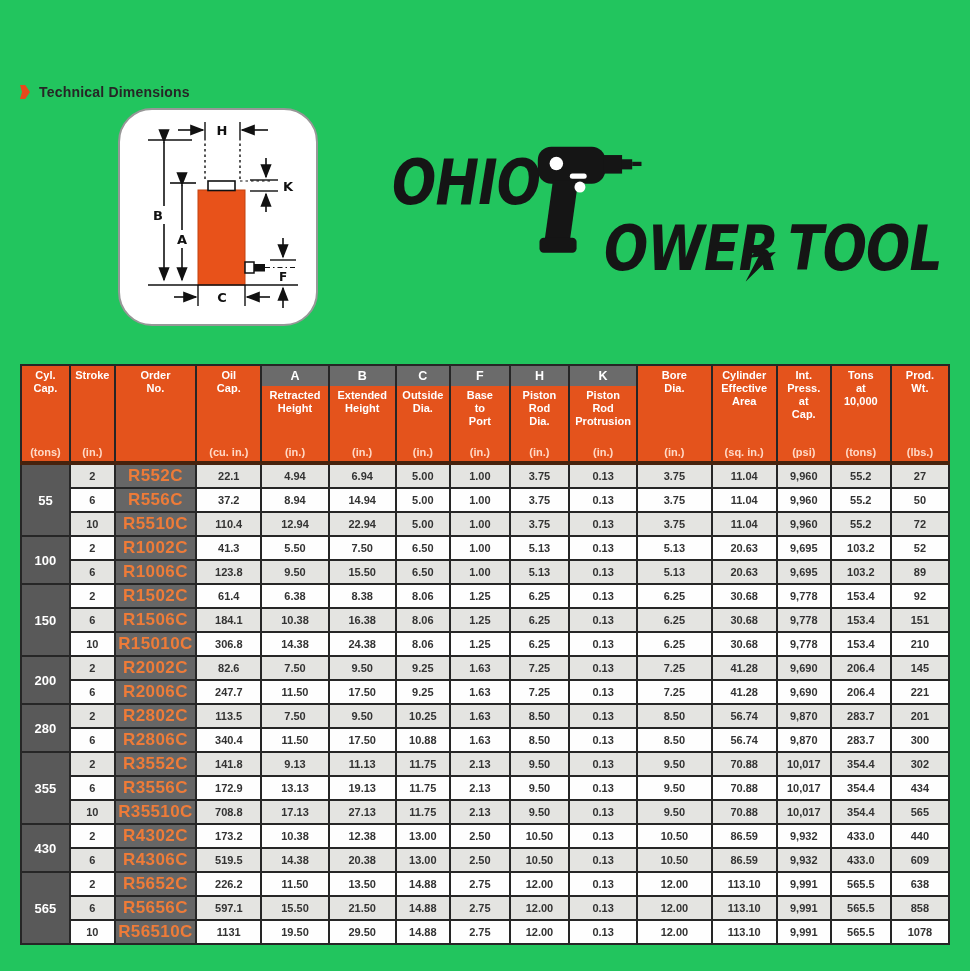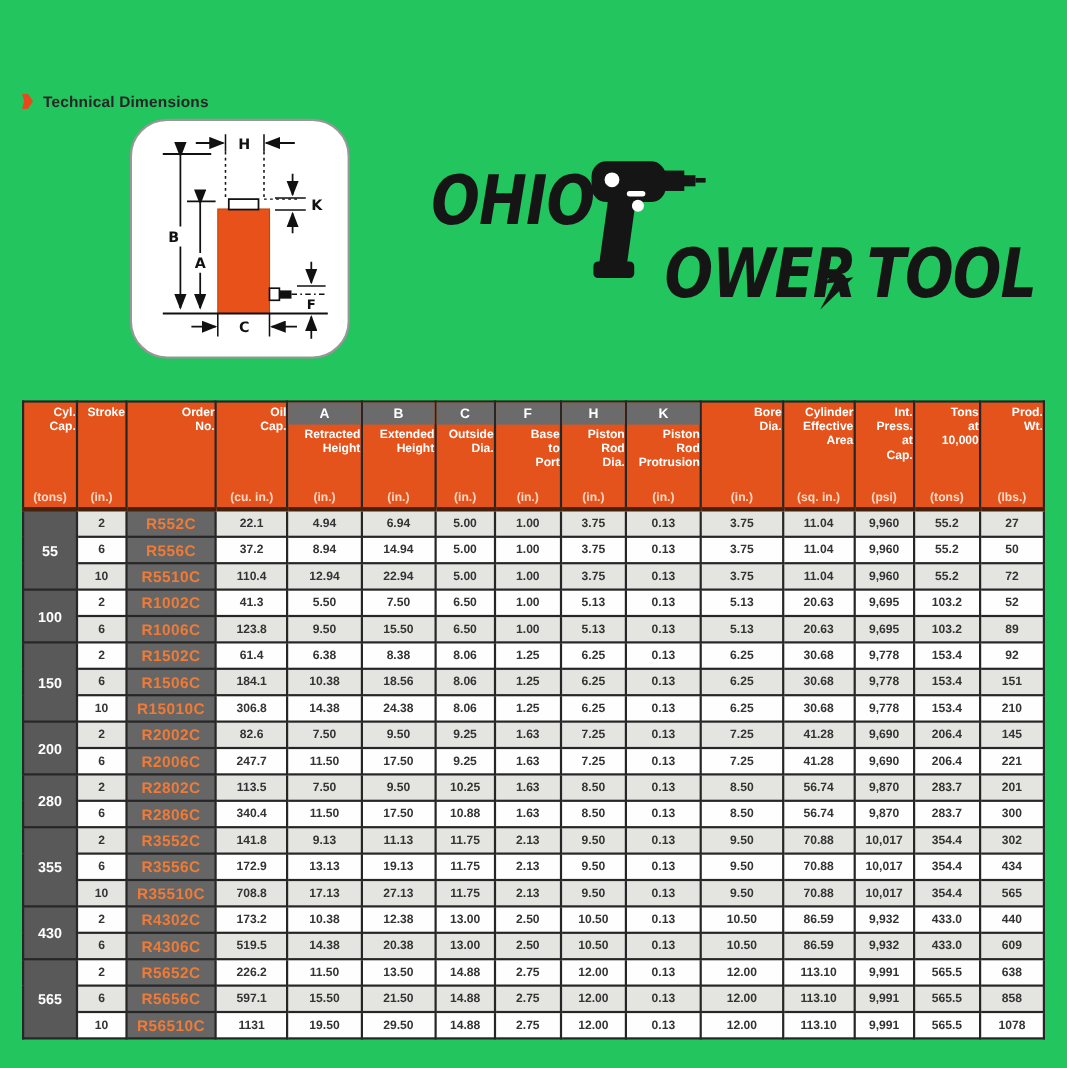--- a/index.html
+++ b/index.html
@@ -24,27 +24,27 @@
   .logo-tool{left:396px;top:74px;}
   .logo-drill{position:absolute;left:134px;top:2px;width:118px;height:138px;}
   .logo-bolt{position:absolute;left:356px;top:96px;width:28px;height:50px;transform:rotate(6deg);}
 
   
   table.spec{position:absolute;left:20px;top:364px;width:930px;border-collapse:collapse;table-layout:fixed;}
   table.spec th,table.spec td{border:2px solid #262626;padding:0;}
   table.spec thead th{background:#E4531C;color:#ffffff;vertical-align:top;height:95px;border-bottom:4px solid #46220D;}
   .hwrap{display:flex;flex-direction:column;height:95px;}
   .letterband{height:20px;line-height:20px;background:#6B6B6B;color:#ffffff;font-size:12.5px;font-weight:bold;text-align:center;margin-bottom:3px;}
-  .hlines{flex:1;font-size:11px;font-weight:bold;line-height:13px;text-align:right;}
+  .hlines{flex:1;font-size:11px;font-weight:bold;line-height:13px;text-align:center;}
   .hlines.noletter{padding-top:3px;}
   .hunit{font-size:11px;font-weight:bold;color:#FFD9C6;text-align:center;padding-bottom:3px;}
   table.spec tbody td{height:22px;text-align:center;font-size:11px;font-weight:bold;color:#333333;background:#FEFEFE;}
   table.spec tbody tr.shade td{background:#E4E4E1;}
   table.spec tbody td.gcell{background:#595959 !important;color:#ffffff;font-size:13px;text-align:center;}
-  table.spec tbody td.ocell{background:#666666 !important;color:#EE7B38;font-size:14px;letter-spacing:0.4px;}
+  table.spec tbody td.ocell{background:#666666 !important;color:#EE7B38;font-size:17px;letter-spacing:0.4px;}
 </style>
 </head>
 <body>
 
 <div class="sheet">
 
   <div class="sec-title" id="sec-technical">
     <span class="bullet"></span>
     <span class="txt">Technical Dimensions</span>
   </div>
@@ -395,21 +395,21 @@
           <td class="vcell">30.68</td>
           <td class="vcell">9,778</td>
           <td class="vcell">153.4</td>
           <td class="vcell">92</td>
         </tr>
         <tr class="shade">
           <td class="scell">6</td>
           <td class="ocell">R1506C</td>
           <td class="vcell">184.1</td>
           <td class="vcell">10.38</td>
-          <td class="vcell">18.56</td>
+          <td class="vcell">16.38</td>
           <td class="vcell">8.06</td>
           <td class="vcell">1.25</td>
           <td class="vcell">6.25</td>
           <td class="vcell">0.13</td>
           <td class="vcell">6.25</td>
           <td class="vcell">30.68</td>
           <td class="vcell">9,778</td>
           <td class="vcell">153.4</td>
           <td class="vcell">151</td>
         </tr>

